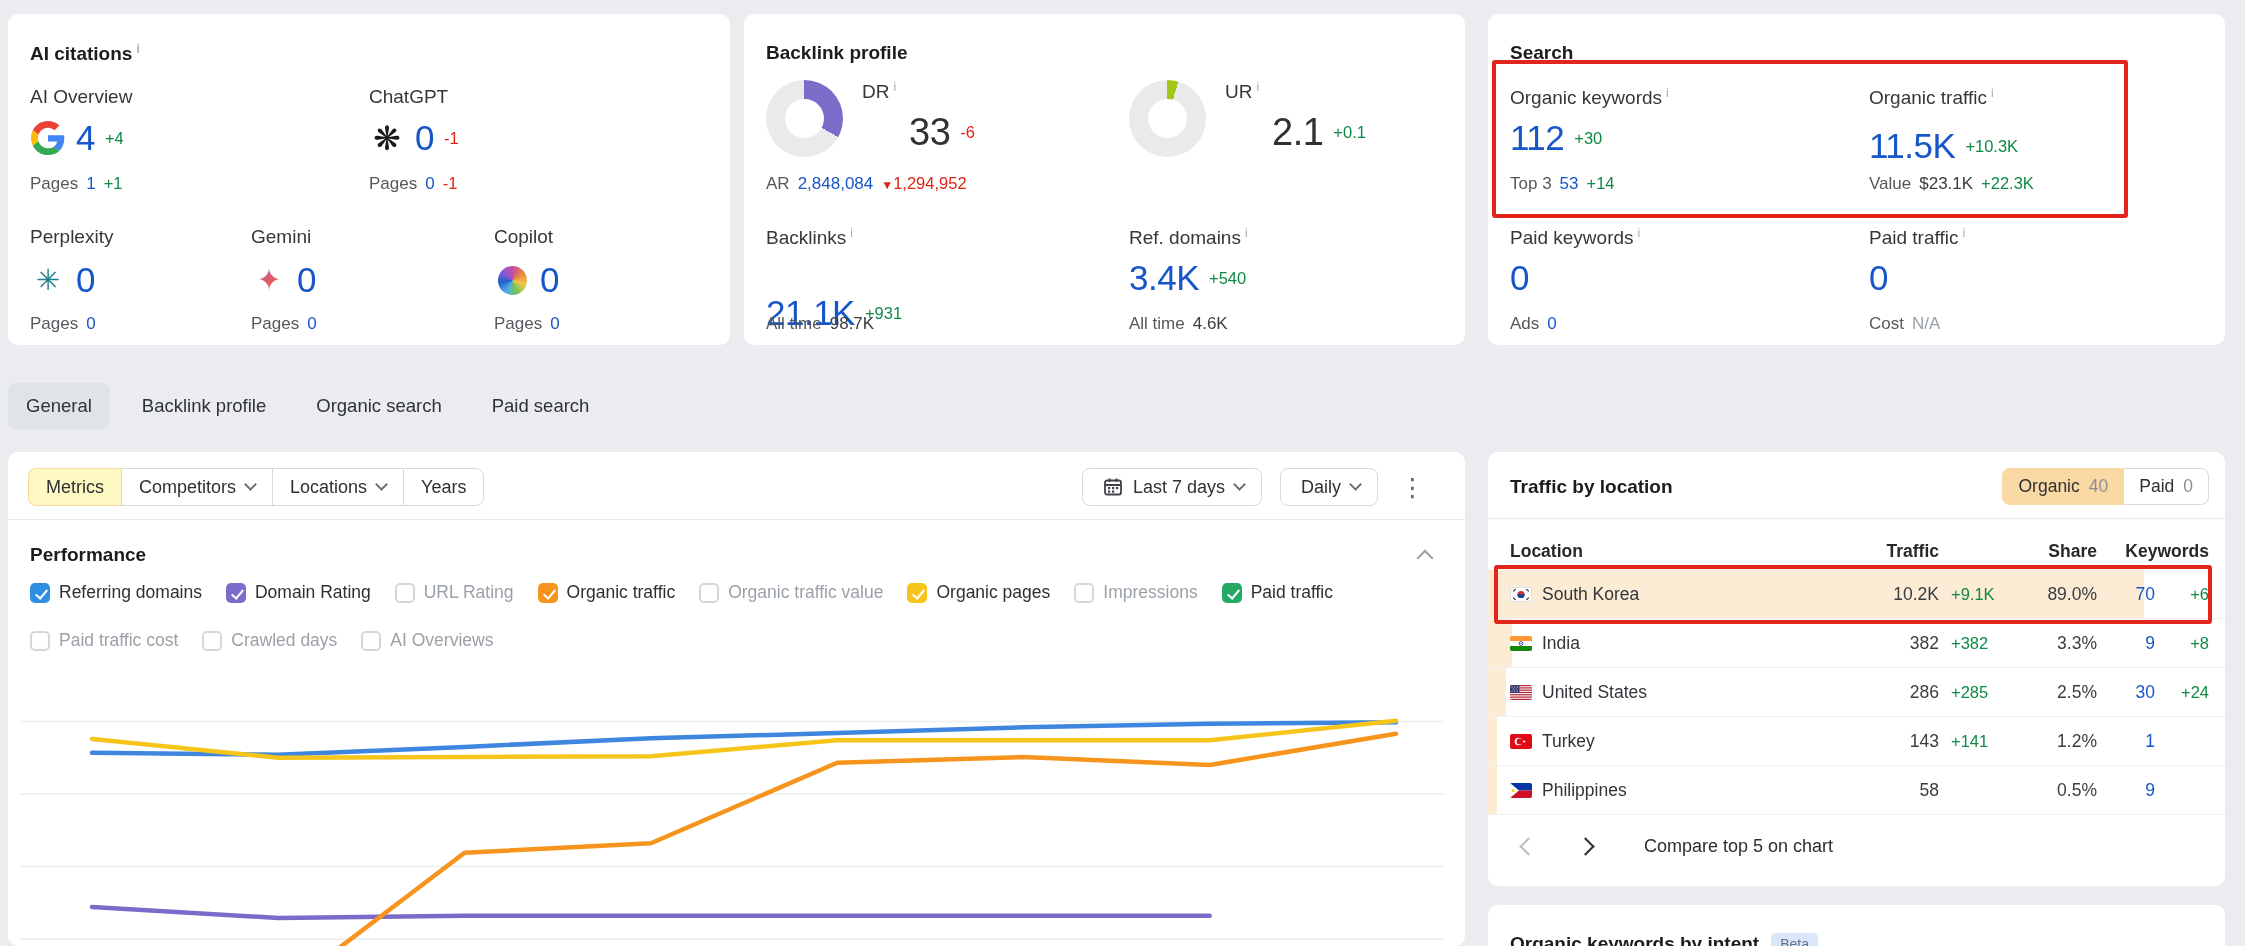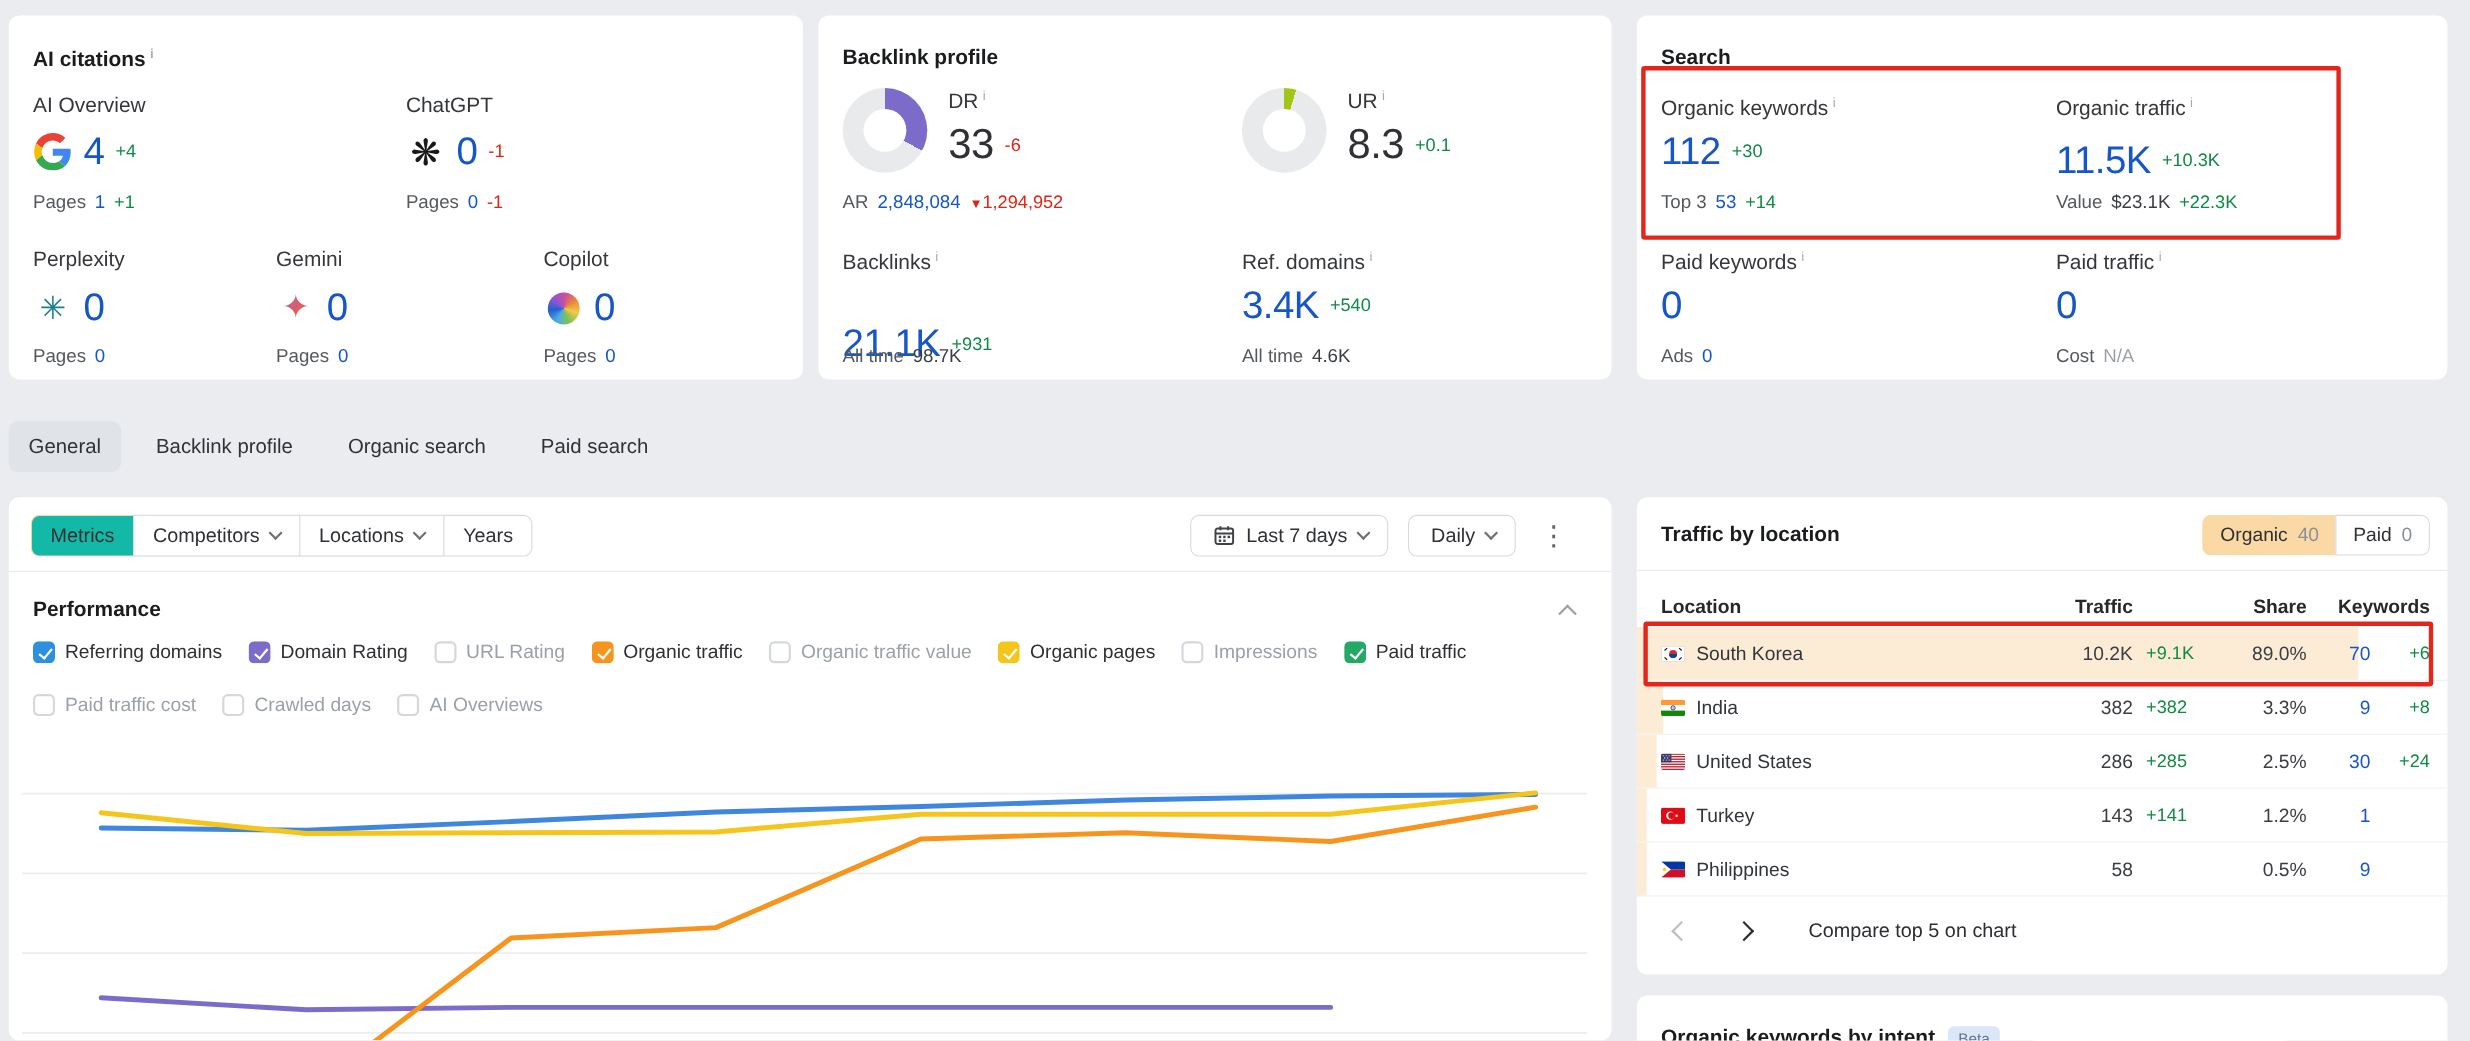--- a/index.html
+++ b/index.html
@@ -10,21 +10,21 @@
     color:#333;
   }
   .card { position:absolute; background:#fff; border-radius:10px; }
   .card-title { font-size:19px; font-weight:700; color:#1b1c1e; position:absolute; left:22px; top:28px; }
   .sup-i { font-size:12px; color:#A7ACB3; margin-left:4px; vertical-align:super; font-style:normal; }
 
   
   .m-label { position:absolute; font-size:19px; color:#35373a; white-space:nowrap; }
   .v-row { position:absolute; display:flex; align-items:center; gap:10px; height:48px; white-space:nowrap; }
   .big { font-size:35px; font-weight:500; color:#1656C8; letter-spacing:-.5px; }
-  .big.dark { color:#2f3134; }
+  .big.dark { color:#2f3134;margin-left:47px; }
   .delta { font-size:16.5px; font-weight:500; }
   .up { color:#0E8A46; } .down { color:#E02314; }
   .blue { color:#1656C8; } .gray { color:#9BA1A8; } .darkv { color:#3a3d41; }
   .sub-row { position:absolute; font-size:17px; color:#55585c; white-space:nowrap; display:flex; gap:8px; align-items:baseline; }
 
   
   .donut { position:absolute; width:77px; height:77px; border-radius:50%; }
   .donut::after { content:""; position:absolute; inset:19px; background:#fff; border-radius:50%; }
 
   
@@ -40,21 +40,21 @@
   
   .tabs { position:absolute; left:8px; top:383px; display:flex; align-items:center; gap:14px; }
   .tab { font-size:18.5px; color:#2F3237; padding:12px 18px; border-radius:8px; cursor:pointer; white-space:nowrap; }
   .tab.active { background:#E0E3E8; }
 
   
   .seg { position:absolute; left:20px; top:16px; display:flex; }
   .btn { height:38px; display:flex; align-items:center; gap:10px; padding:0 17px;
          border:1px solid #D6DADF; background:#fff; font-size:18px; color:#2e3033; white-space:nowrap; }
   .seg .btn { border-right-width:0; }
-  .seg .btn:first-child { border-radius:8px 0 0 8px; background:#14b8a6; border-color:#FAD9A4; }
+  .seg .btn:first-child { border-radius:8px 0 0 8px; background:#fef9c3; border-color:#FAD9A4; }
   .seg .btn:last-child { border-radius:0 8px 8px 0; border-right-width:1px; }
   .toolbar-right { position:absolute; right:36px; top:16px; display:flex; align-items:center; gap:18px; }
   .btn.single { border-radius:8px;padding-left:20px; }
   .cd { width:9px; height:9px; border-right:2px solid #6b7075; border-bottom:2px solid #6b7075;
         transform:rotate(45deg); margin-top:-5px; }
   .dots { font-size:25px; color:#5f6368; letter-spacing:0; line-height:1; padding:0 4px; cursor:pointer; }
   .tool-divider { position:absolute; left:0; right:0; top:67px; border-top:1px solid #E8EAED; }
 
   
   .perf-title { position:absolute; left:22px; top:92px; font-size:19px; font-weight:700; color:#1b1c1e; }
@@ -187,21 +187,21 @@
   </div>
   <div class="sub-row" style="left:22px; top:160px;">
     <span>AR</span>
     <span class="blue">2,848,084</span>
     <span class="delta down"><span style="font-size:12px;">▼</span><span>1,294,952</span></span>
   </div>
 
   <div class="donut" style="left: 385px; top: 66px; background: conic-gradient(rgb(162, 198, 23) 0deg, rgb(162, 198, 23) 4.5%, rgb(233, 234, 236) 4.5%, rgb(233, 234, 236) 100%);"></div>
   <div class="m-label" style="left:481px; top:66px;"><span>UR</span><sup class="sup-i">i</sup></div>
   <div class="v-row" style="left:481px; top:94px;">
-    <span class="big dark" style="font-size:38px;">8.3</span>
+    <span class="big dark" style="font-size:38px;">2.1</span>
     <span class="delta up">+0.1</span>
   </div>
 
   <div class="m-label" style="left:22px; top:212px;"><span>Backlinks</span><sup class="sup-i">i</sup></div>
   <div class="v-row" style="left:22px; top:240px;margin-top:35px;">
     <span class="big">21.1K</span>
     <span class="delta up">+931</span>
   </div>
   <div class="sub-row" style="left:22px; top:300px;">
     <span>All time</span>

